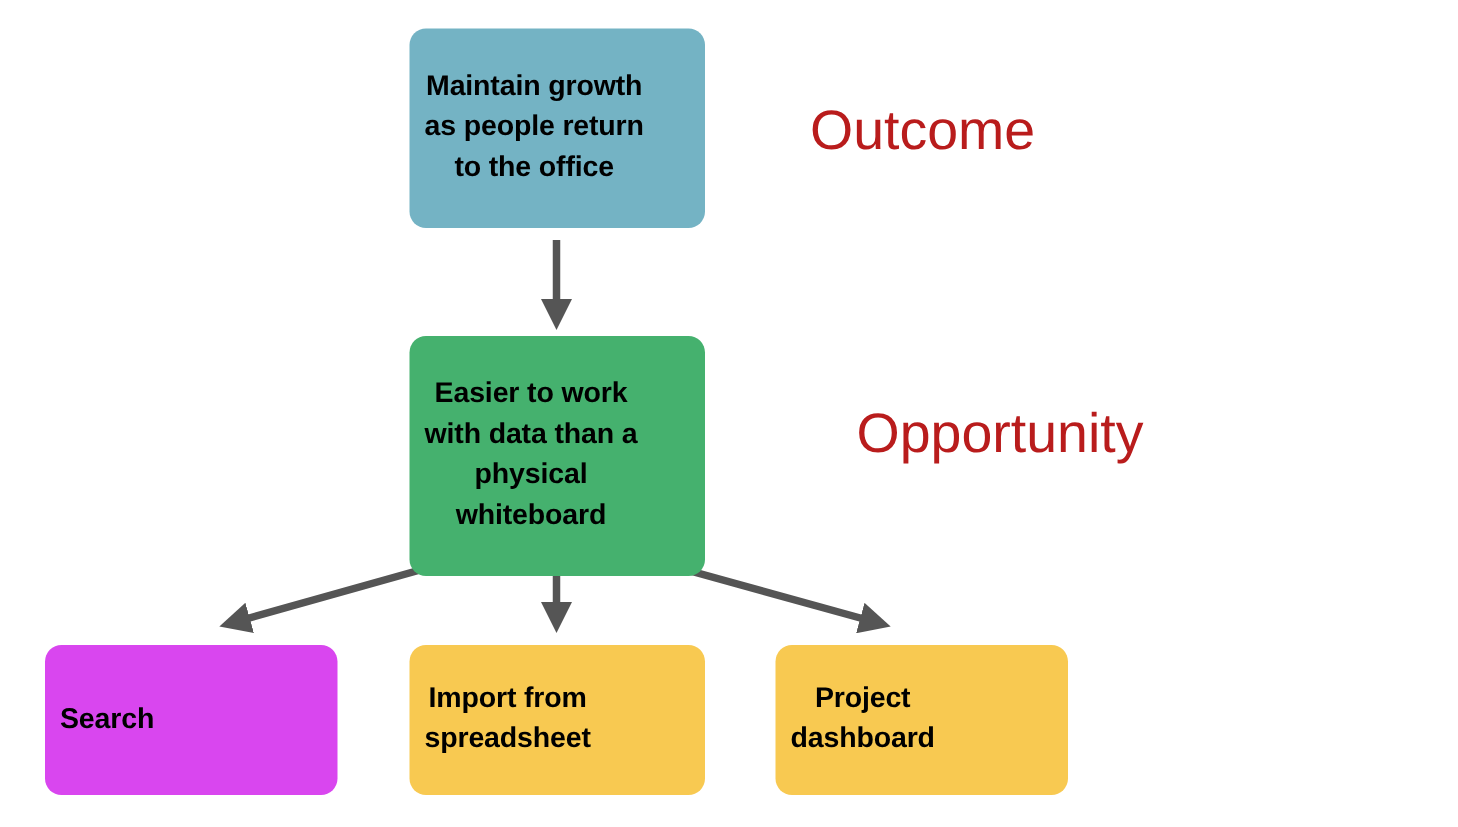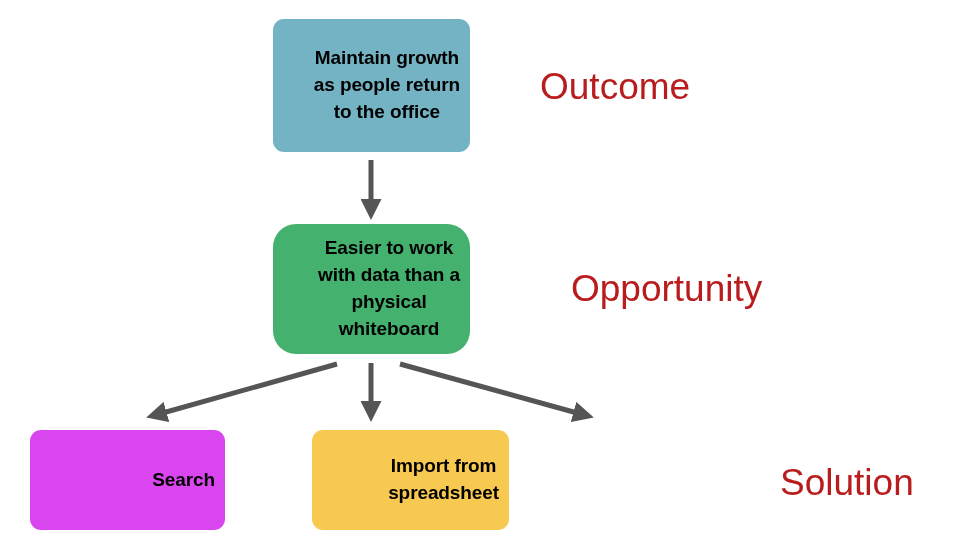--- a/index.html
+++ b/index.html
@@ -18,54 +18,52 @@
     height: 551px;
     background: #ffffff;
     overflow: hidden;
   }
   .node {
     position: absolute;
     box-sizing: border-box;
     border-radius: 11px;
     display: flex;
     align-items: center;
-    justify-content: flex-end;
+    justify-content: flex-start;
     text-align: center;
     color: #000000;
     font-size: 19px;
     font-weight: bold;
     line-height: 1.42;
     letter-spacing: -0.1px;
     padding: 20px 10px;
   }
   .node-outcome {
     left: 273px;
     top: 19px;
     width: 197px;
     height: 133px;
   }
   .node-opportunity {
     left: 273px;
     top: 224px;
     width: 197px;
-    height: 130px;
-    border-radius: 23px;
+    height: 160px;
   }
   .node-solution-1 {
     left: 30px;
     top: 430px;
     width: 195px;
     height: 100px;
   }
   .node-solution-2 {
     left: 273px;
     top: 430px;
     width: 197px;
     height: 100px;
-    margin-left: 39px;
   }
   .node-solution-3 {
     left: 517px;
     top: 430px;
     width: 195px;
     height: 100px;
   }
   .node-inner {
     display: block;
     white-space: pre-line;
@@ -137,20 +135,23 @@
 
   <div class="node node-solution-1" style="background:#d946ef">
     <span class="node-inner">Search</span>
   </div>
 
   <div class="node node-solution-2" style="background:#f8c951">
     <span class="node-inner">Import from
 spreadsheet</span>
   </div>
 
+  <div class="node node-solution-3" style="background:#f8c951">
+    <span class="node-inner">Project
+dashboard</span>
+  </div>
 
   <div class="stage-label label-outcome">Outcome</div>
 
   <div class="stage-label label-opportunity">Opportunity</div>
 
-  <div class="stage-label label-solution">Solution</div>
 
 </div>
 
 </body></html>

